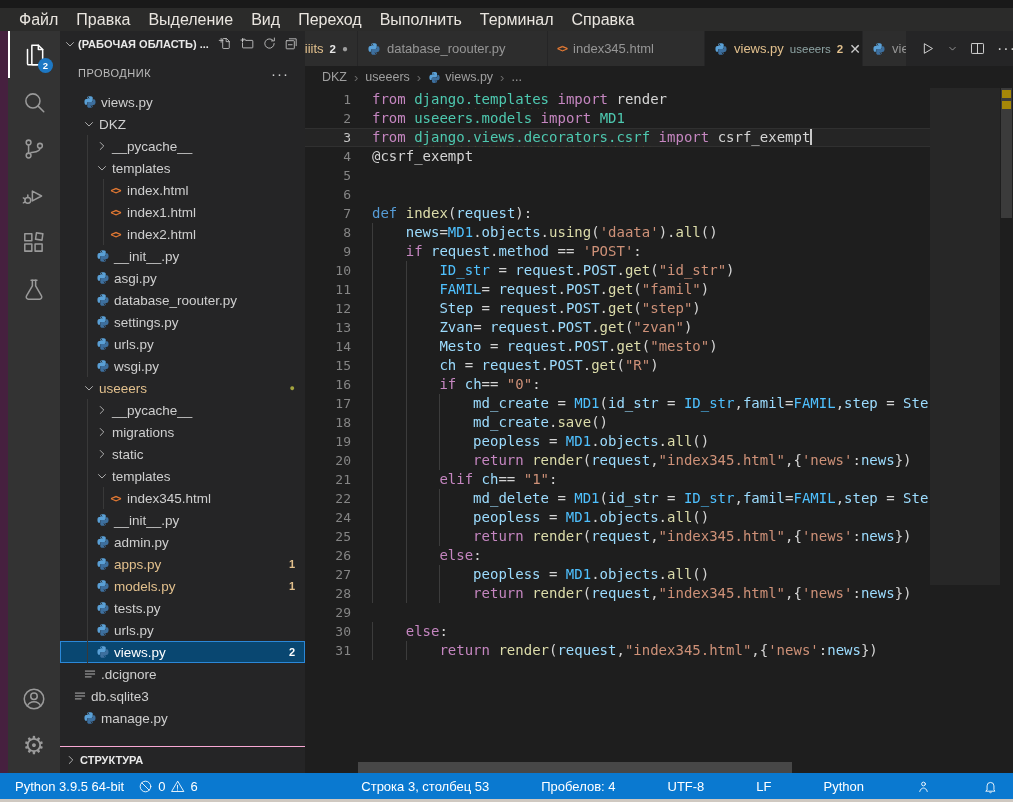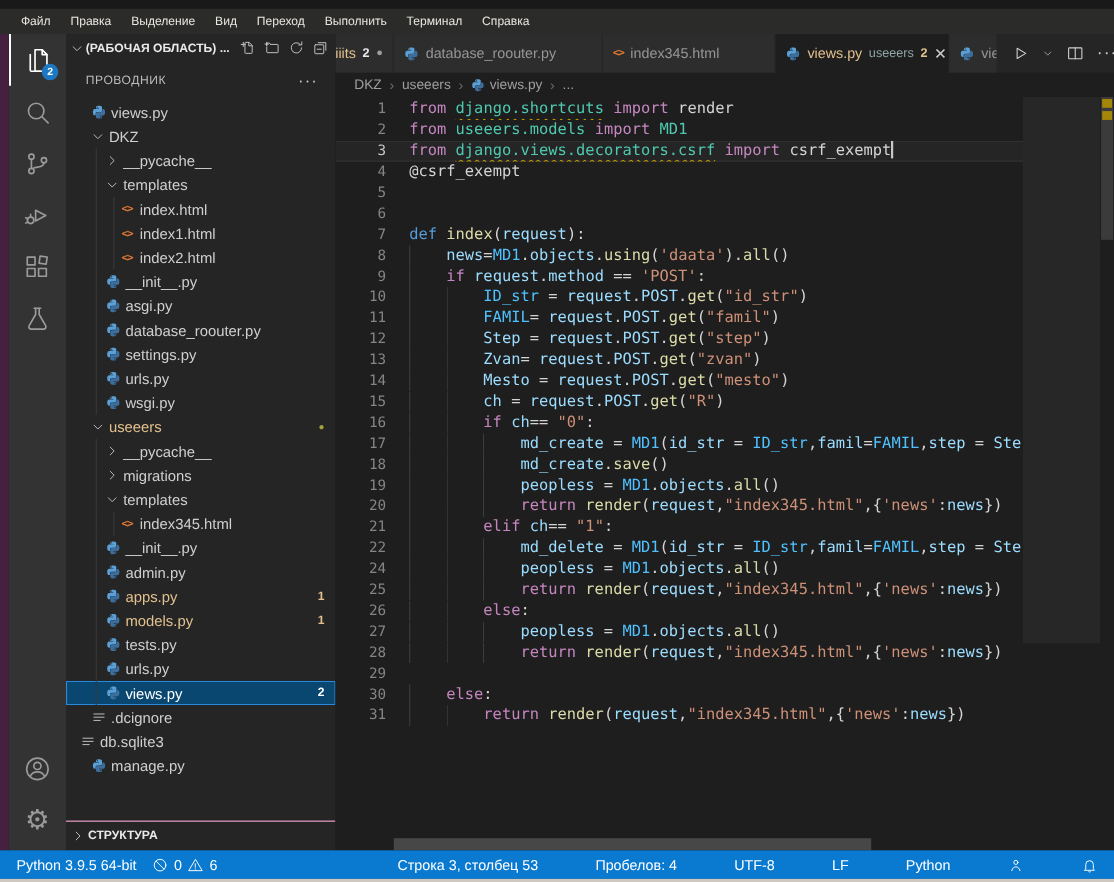--- a/index.html
+++ b/index.html
@@ -4,21 +4,21 @@
 <style>
   html,body{margin:0;padding:0;background:#111;}
   #app{position:relative;width:1013px;height:802px;background:#1e1e1e;overflow:hidden;
        font-family:"Liberation Sans",sans-serif;color:#ccc;-webkit-font-smoothing:antialiased;}
   .icon{display:inline-flex;align-items:center;justify-content:center;}
   .icon svg{display:block;}
   
   #topstrip{position:absolute;left:0;top:0;width:100%;height:8px;background:#191919;}
   #menubar{position:absolute;left:0;top:8px;width:100%;height:23px;background:#2b2b2a;
            display:flex;align-items:center;padding-left:10px;box-sizing:border-box;}
-  .mi{padding:1px 9px;font-size:11px;color:#e9e5df;}
+  .mi{padding:1px 9px;font-size:16px;color:#e9e5df;}
   
   #deskstrip{position:absolute;left:0;top:31px;width:8px;height:742px;background:#46203f;}
   #bottomstrip{position:absolute;left:0;bottom:0;width:100%;height:3px;background:#cfc8c0;}
   
   #activitybar{position:absolute;left:8px;top:31px;width:52px;height:742px;background:#333333;
                display:flex;flex-direction:column;align-items:center;}
   .ab{width:52px;height:47px;display:flex;align-items:center;justify-content:center;color:#9a9a9a;position:relative;}
   .ab svg{width:26px;height:26px;}
   .ab.active{color:#ffffff;box-shadow:inset 2px 0 0 #ffffff;}
   .ab-badge{position:absolute;right:7px;bottom:5px;background:#1d78c4;color:#fff;border-radius:50%;
@@ -370,20 +370,29 @@
             <svg viewBox="0 0 24 24" fill="none" stroke="currentColor" stroke-width="1.4" stroke-linecap="round" stroke-linejoin="round">
               <path d="M9 6l6 6-6 6"></path>
             </svg>
           </span>
           <span class="label">migrations</span>
         </div>
         <div class="trow" style="padding-left:34px">
           <i class="tg" style="left:27px"></i>
           <span class="chev icon">
             <svg viewBox="0 0 24 24" fill="none" stroke="currentColor" stroke-width="1.4" stroke-linecap="round" stroke-linejoin="round">
+              <path d="M9 6l6 6-6 6"></path>
+            </svg>
+          </span>
+          <span class="label">static</span>
+        </div>
+        <div class="trow" style="padding-left:34px">
+          <i class="tg" style="left:27px"></i>
+          <span class="chev icon">
+            <svg viewBox="0 0 24 24" fill="none" stroke="currentColor" stroke-width="1.4" stroke-linecap="round" stroke-linejoin="round">
               <path d="M6 9.5l6 6 6-6"></path>
             </svg>
           </span>
           <span class="label">templates</span>
         </div>
         <div class="trow" style="padding-left:47px">
           <i class="tg" style="left:27px"></i>
           <i class="tg" style="left:43px"></i>
           <span class="icon ficon">
             <span class="htmlglyph">&lt;&gt;</span>
@@ -586,21 +595,21 @@
           </span>
           <span>views.py</span>
         </span>
         <span class="bc-sep">›</span>
         <span class="bc-item">
           <span>...</span>
         </span>
       </div>
     <div id="codearea">
       <div id="codelines">
-          <div class="cl"><span class="ln">1</span><span class="ct"><span class="sk">from</span><span class="sw"> </span><span class="suq suq">django.shortcuts</span><span class="sw"> </span><span class="sk">import</span><span class="sw"> </span><span class="sw">render</span></span></div>
+          <div class="cl"><span class="ln">1</span><span class="ct"><span class="sk">from</span><span class="sw"> </span><span class="suq suq">django.templates</span><span class="sw"> </span><span class="sk">import</span><span class="sw"> </span><span class="sw">render</span></span></div>
           <div class="cl"><span class="ln">2</span><span class="ct"><span class="sk">from</span><span class="sw"> </span><span class="st">useeers.models</span><span class="sw"> </span><span class="sk">import</span><span class="sw"> </span><span class="st">MD1</span></span></div>
           <div class="cl cur"><span class="ln">3</span><span class="ct"><span class="sk">from</span><span class="sw"> </span><span class="suq suq">django.views.decorators.csrf</span><span class="sw"> </span><span class="sk">import</span><span class="sw"> </span><span class="sw">csrf_exempt</span><span class="cursorbar"></span></span></div>
           <div class="cl"><span class="ln">4</span><span class="ct"><span class="sw">@csrf_exempt</span></span></div>
           <div class="cl"><span class="ln">5</span><span class="ct"></span></div>
           <div class="cl"><span class="ln">6</span><span class="ct"></span></div>
           <div class="cl"><span class="ln">7</span><span class="ct"><span class="sd">def</span><span class="sw"> </span><span class="sf">index</span><span class="sw">(</span><span class="sv">request</span><span class="sw">):</span></span></div>
           <div class="cl"><span class="ln">8</span><span class="ct"><span class="iu"></span><span class="sv">news</span><span class="sw">=</span><span class="sc">MD1</span><span class="sw">.</span><span class="sv">objects</span><span class="sw">.</span><span class="sf">using</span><span class="sw">(</span><span class="ss">'daata'</span><span class="sw">).</span><span class="sf">all</span><span class="sw">()</span></span></div>
           <div class="cl"><span class="ln">9</span><span class="ct"><span class="iu"></span><span class="sk">if</span><span class="sw"> </span><span class="sv">request</span><span class="sw">.</span><span class="sv">method</span><span class="sw"> == </span><span class="ss">'POST'</span><span class="sw">:</span></span></div>
           <div class="cl"><span class="ln">10</span><span class="ct"><span class="iu"></span><span class="iu"></span><span class="sc">ID_str</span><span class="sw"> = </span><span class="sv">request</span><span class="sw">.</span><span class="sv">POST</span><span class="sw">.</span><span class="sf">get</span><span class="sw">(</span><span class="ss">"id_str"</span><span class="sw">)</span></span></div>
           <div class="cl"><span class="ln">11</span><span class="ct"><span class="iu"></span><span class="iu"></span><span class="sc">FAMIL</span><span class="sw">= </span><span class="sv">request</span><span class="sw">.</span><span class="sv">POST</span><span class="sw">.</span><span class="sf">get</span><span class="sw">(</span><span class="ss">"famil"</span><span class="sw">)</span></span></div>

